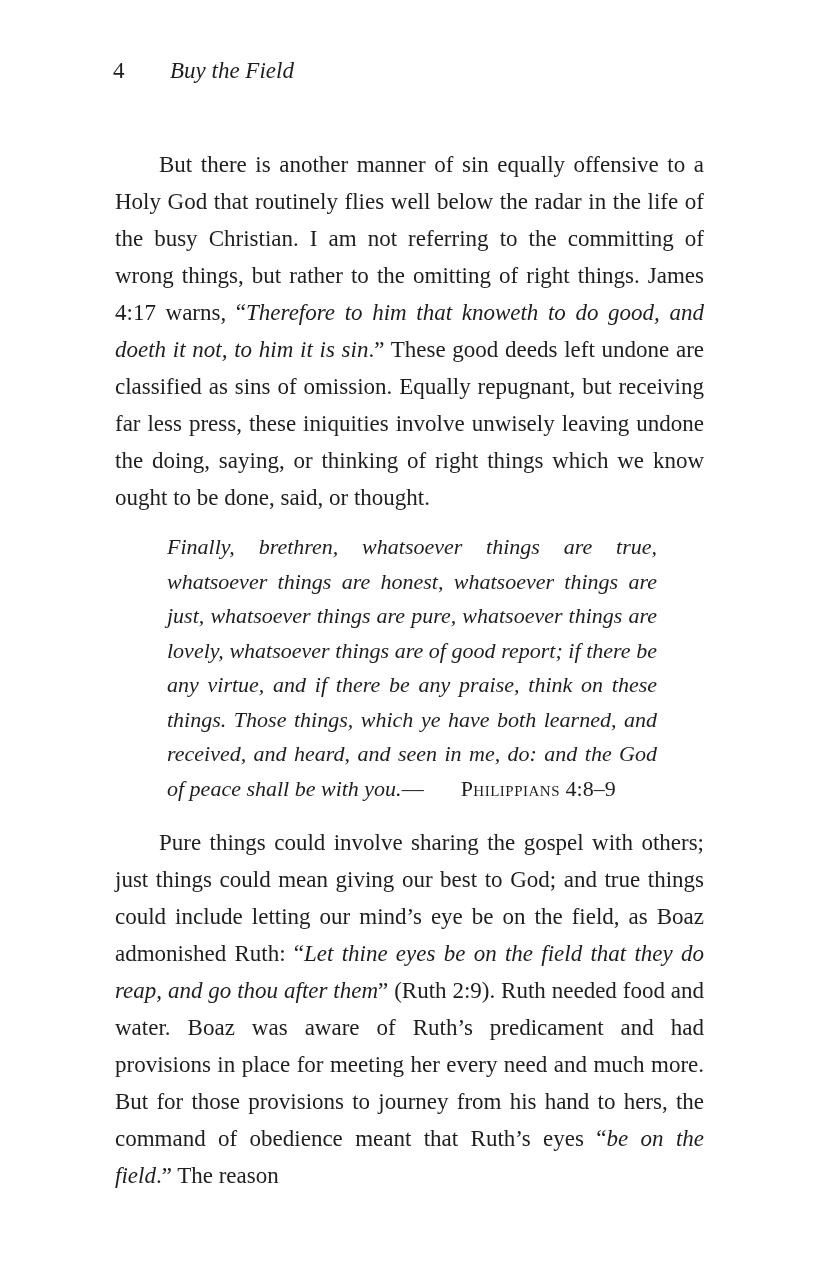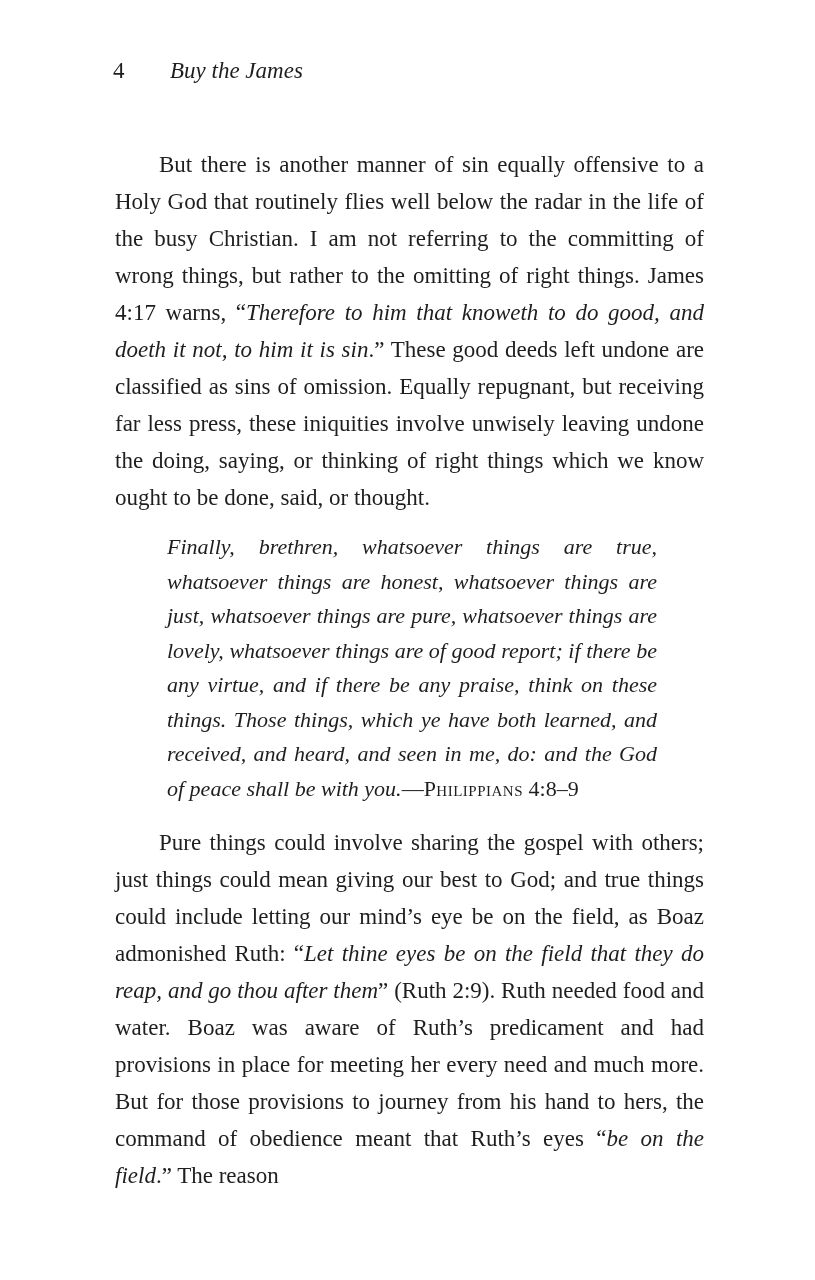--- a/index.html
+++ b/index.html
@@ -41,30 +41,30 @@
     margin: 2px;
   }
   .indent { text-indent: 44px; }
   .quote {
     font-size: 22px;
     line-height: 34.5px;
     text-align: justify;
     margin: 14px 49px 18px 54px;
   }
   .it { font-style: italic; }
-  .sc { font-variant: small-caps; font-style: normal; letter-spacing: 0.5px; }
+  .sc { font-variant: small-caps; font-style: normal; letter-spacing: 0.5px; margin-left: 37px; }
 </style>
 </head>
 <body>
 
 <div class="page">
 
   <div class="header">
     <span class="pagenum">4</span>
-    <span class="runtitle">Buy the James</span>
+    <span class="runtitle">Buy the Field</span>
   </div>
 
   <p class="body-para indent">
     <span>But there is another manner of sin equally offensive to a Holy God that routinely flies well below the radar in the life of the busy Christian. I am not referring to the committing of wrong things, but rather to the omitting of right things. James 4:17 warns, “</span><span class="it">Therefore to him that knoweth to do good, and doeth it not, to him it is sin</span><span>.” These good deeds left undone are classified as sins of omission. Equally repugnant, but receiving far less press, these iniquities involve unwisely leaving undone the doing, saying, or thinking of right things which we know ought to be done, said, or thought.</span>
   </p>
 
   <blockquote class="quote">
     <span class="it">Finally, brethren, whatsoever things are true, whatsoever things are honest, whatsoever things are just, whatsoever things are pure, whatsoever things are lovely, whatsoever things are of good report; if there be any virtue, and if there be any praise, think on these things. Those things, which ye have both learned, and received, and heard, and seen in me, do: and the God of peace shall be with you.</span><span>—</span><span class="sc">Philippians</span><span> 4:8–9</span>
   </blockquote>
 

